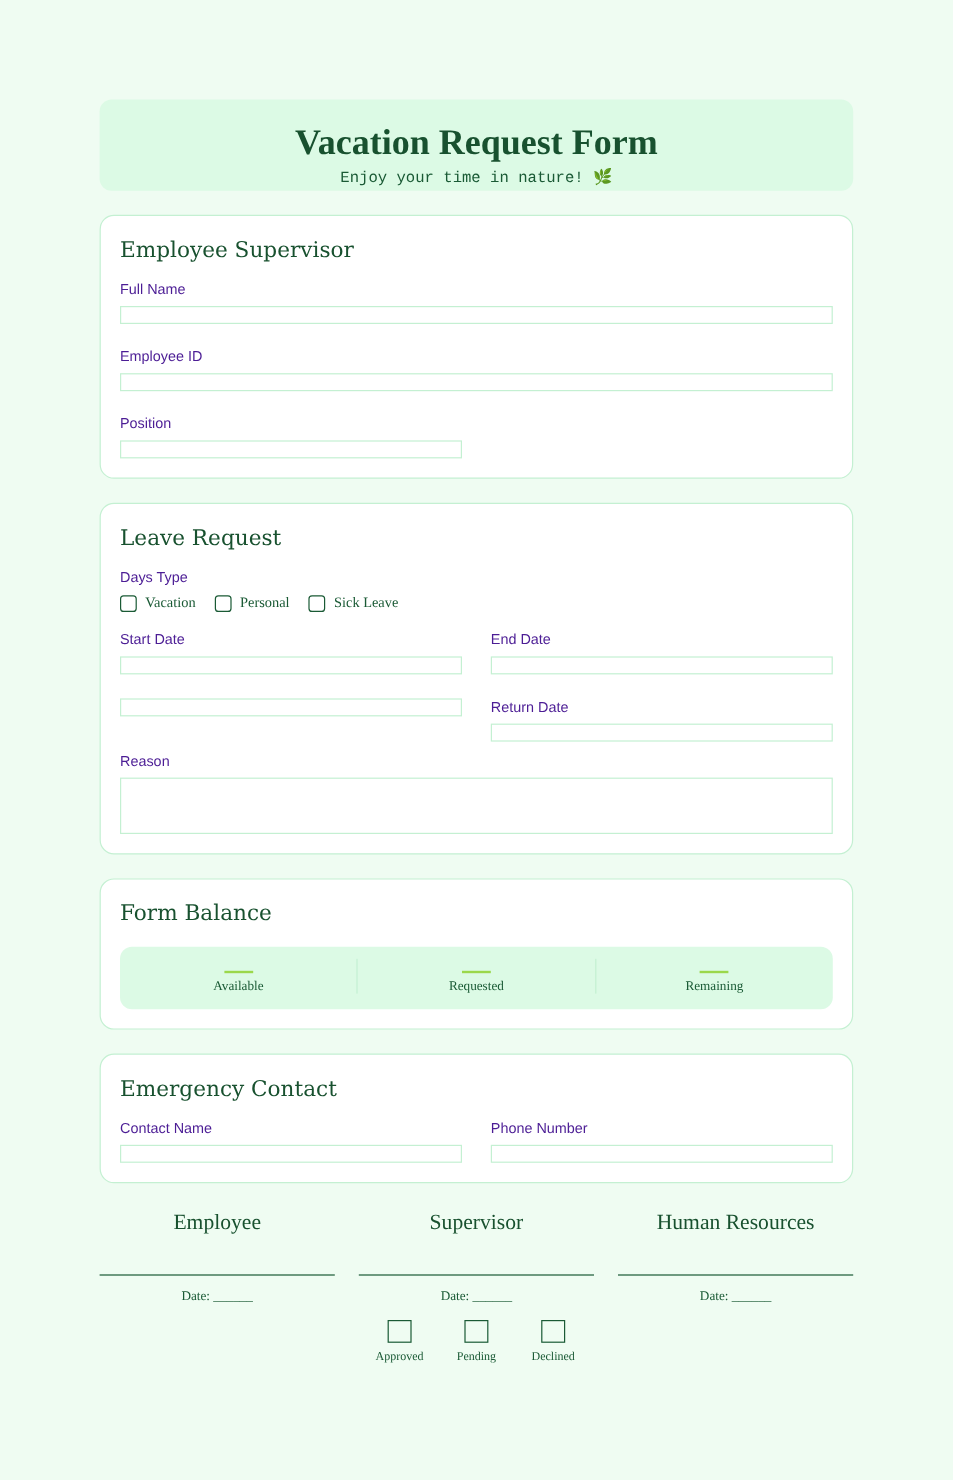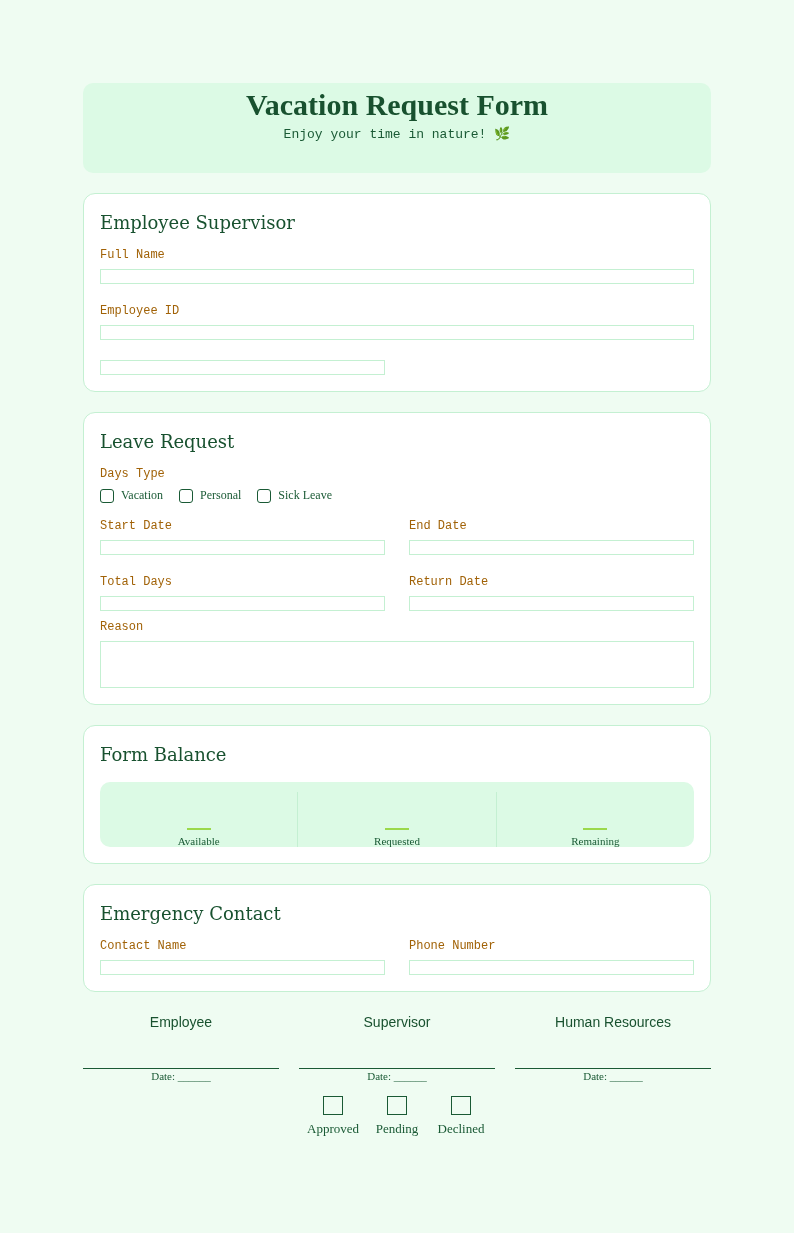--- a/index.html
+++ b/index.html
@@ -7,23 +7,23 @@
   body {
     background: #effcf2;
     font-family: "DejaVu Serif", serif;
     color: #1a5a35;
     position: relative;
   }
   .wrap { position: absolute; left: 83px; top: 83px; width: 628px; }
   .header {
     background: #dcfae5;
     border-radius: 10px;
-    height: 90px;
+    height: 76px;
     text-align: center;
-    padding-top: 5px;
+    padding-top: 19px;
   }
   .header h1 {
     font-family: "Liberation Serif", serif;
     font-weight: bold;
     font-size: 30px;
     color: #18512f;
     line-height: 34px;
   }
   .header .sub {
     font-family: Liberation Mono, monospace;
@@ -41,23 +41,23 @@
   }
   .card h2 {
     font-family: "DejaVu Serif", serif;
     font-weight: normal;
     font-size: 18px;
     color: #18512f;
     line-height: 26px;
     margin-bottom: 12px;
   }
   .lbl {
-    font-family: Liberation Mono, monospace;
+    font-family: Liberation Sans, sans-serif;
     font-size: 12px;
-    color: #a16207;
+    color: #4c1d95;
     line-height: 14px;
     margin-bottom: 7px;
     display: block;
   }
   .inp {
     display: block;
     width: 100%;
     height: 15px;
     border: 1px solid #c4f0d2;
     background: #fff;
@@ -71,41 +71,41 @@
   .box {
     width: 14px; height: 14px;
     border: 1.3px solid #1a5a35;
     border-radius: 3px;
     background: #fff;
   }
   textarea.inp { height: 47px; resize: none; }
   .balance {
     background: #dcfae5;
     border-radius: 10px;
-    height: 65px;
+    height: 52px;
     display: flex;
-    padding: 10px 0 0 0;
+    padding: 10px 0 13px 0;
   }
   .bal-item {
     flex: 1;
     display: flex; flex-direction: column; align-items: center; justify-content: flex-end;
     border-right: 1px solid #c4f0d2;
   }
   .bal-item:last-child { border-right: none; }
   .bal-val {
     width: 24px; height: 2px; background: #9bd84b; margin-bottom: 5px;
   }
   .bal-lbl { font-family: "Liberation Serif", serif; font-size: 11px; color: #1a5a35; }
   .sigs { display: flex; gap: 20px; margin-top: 22px; }
   .sig { flex: 1; text-align: center; }
-  .sig-title { font-family: Liberation Sans, sans-serif; font-size: 14px; color: #18512f; height: 54px; }
+  .sig-title { font-family: Liberation Serif, serif; font-size: 18px; color: #18512f; height: 54px; }
   .sig-line { border-top: 1.3px solid #1a5a35; }
-  .sig-date { font-family: "Liberation Serif", serif; font-size: 11px; color: #1a5a35; margin-top: 1px; }
+  .sig-date { font-family: "Liberation Serif", serif; font-size: 11px; color: #1a5a35; margin-top: 11px; }
   .status { display: flex; justify-content: center; gap: 20px; margin-top: 14px; }
-  .st { display: flex; flex-direction: column; align-items: center; gap: 6px; font-family: "Liberation Serif", serif; font-size: 13px; width: 44px; }
+  .st { display: flex; flex-direction: column; align-items: center; gap: 6px; font-family: "Liberation Serif", serif; font-size: 10px; width: 44px; }
   .st .sq { width: 20px; height: 19px; border: 1.3px solid #1a5a35; }
 </style>
 </head>
 <body>
 
 <div class="wrap">
 
   <div class="header">
     <h1>Vacation Request Form</h1>
     <div class="sub">
@@ -121,20 +121,21 @@
       <input class="inp" value="" style="">
     </div>
     <div class="row field">
       <div class="col">
         <label class="lbl">Employee ID</label>
         <input class="inp" value="" style="">
       </div>
     </div>
     <div class="row field last">
       <div class="col">
+        <label class="lbl">Position</label>
         <input class="inp" value="" style="">
       </div>
       <div class="col"></div>
     </div>
   </div>
 
   <div class="card">
     <h2>Leave Request</h2>
     <label class="lbl">Days Type</label>
     <div class="checks">
@@ -156,21 +157,20 @@
         <label class="lbl">Start Date</label>
         <input class="inp" value="" style="">
       </div>
       <div class="col">
         <label class="lbl">End Date</label>
         <input class="inp" value="" style="">
       </div>
     </div>
     <div class="row field" style="margin-bottom:9px;">
       <div class="col">
-        <label class="lbl">Total Days</label>
         <input class="inp" value="" style="">
       </div>
       <div class="col">
         <label class="lbl">Return Date</label>
         <input class="inp" value="" style="">
       </div>
     </div>
     <div class="field last">
       <label class="lbl">Reason</label>
       <textarea class="inp" style=""></textarea>

